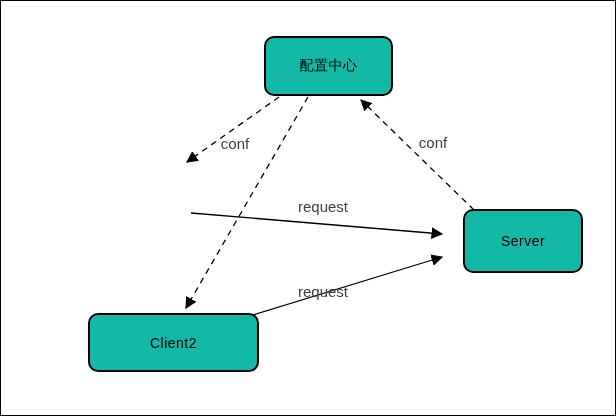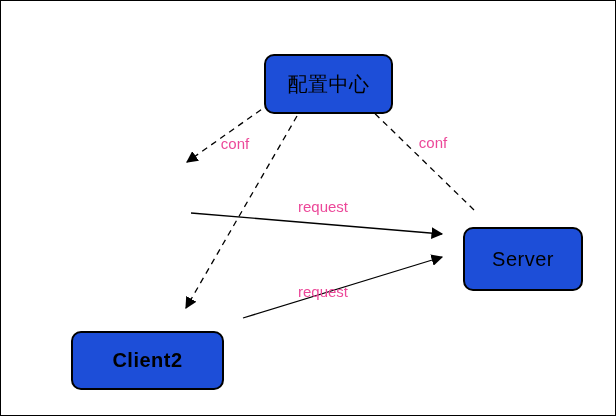--- a/index.html
+++ b/index.html
@@ -22,38 +22,37 @@
     left: 0;
     top: 0;
     width: 616px;
     height: 416px;
   }
   .node {
     position: absolute;
     box-sizing: border-box;
     border: 2px solid #000000;
     border-radius: 10px;
-    background: #1d4ed8;
+    background: #14b8a6;
     display: flex;
     align-items: center;
     justify-content: center;
-    font-size: 20px;
+    font-size: 14px;
     color: #000000;
     letter-spacing: 0.5px;
-    margin-top: 18px;
   }
   .node-config  { left: 263px; top: 35px;  width: 129px; height: 60px; }
   .node-client1 { left: 58px;  top: 167px; width: 132px; height: 78px; }
-  .node-client2 { left: 70px;  top: 312px; width: 153px; height: 59px; font-weight: bold; }
+  .node-client2 { left: 87px;  top: 312px; width: 171px; height: 59px; }
   .node-server  { left: 462px; top: 208px; width: 120px; height: 64px; }
   .edge-label {
     position: absolute;
     transform: translate(-50%, -50%);
     font-size: 15px;
-    color: #ec4899;
+    color: #404040;
     white-space: nowrap;
   }
   .lbl-conf-left     { left: 234px; top: 142px; }
   .lbl-conf-right    { left: 432px; top: 141px; }
   .lbl-request-top   { left: 322px; top: 205px; }
   .lbl-request-bottom{ left: 322px; top: 290px; }
 </style>
 </head>
 <body>
 

